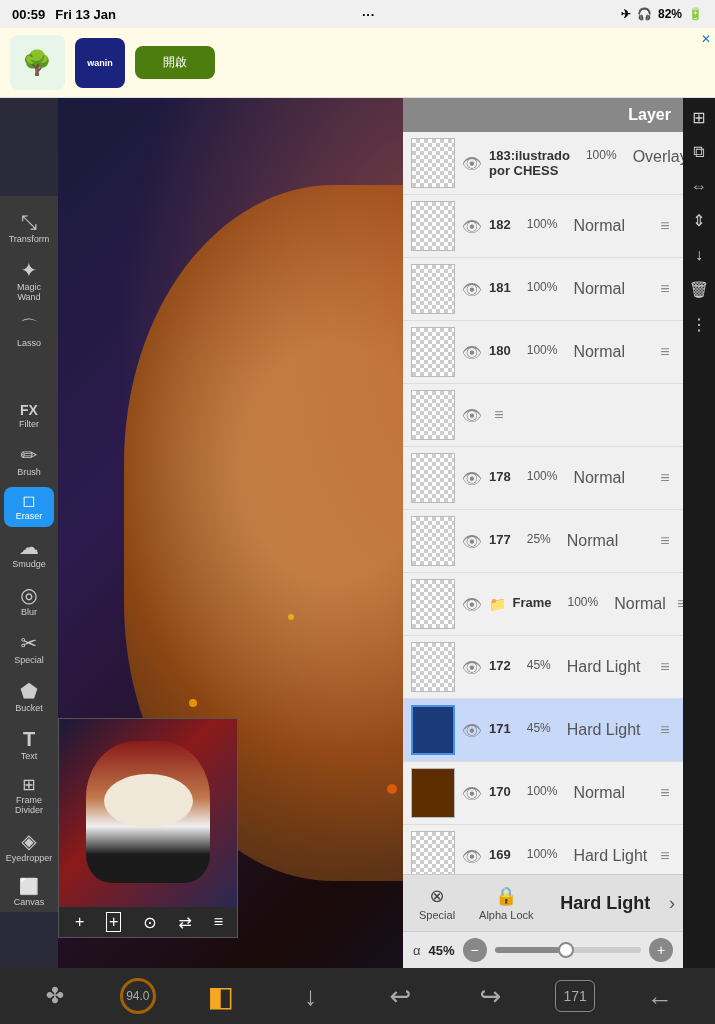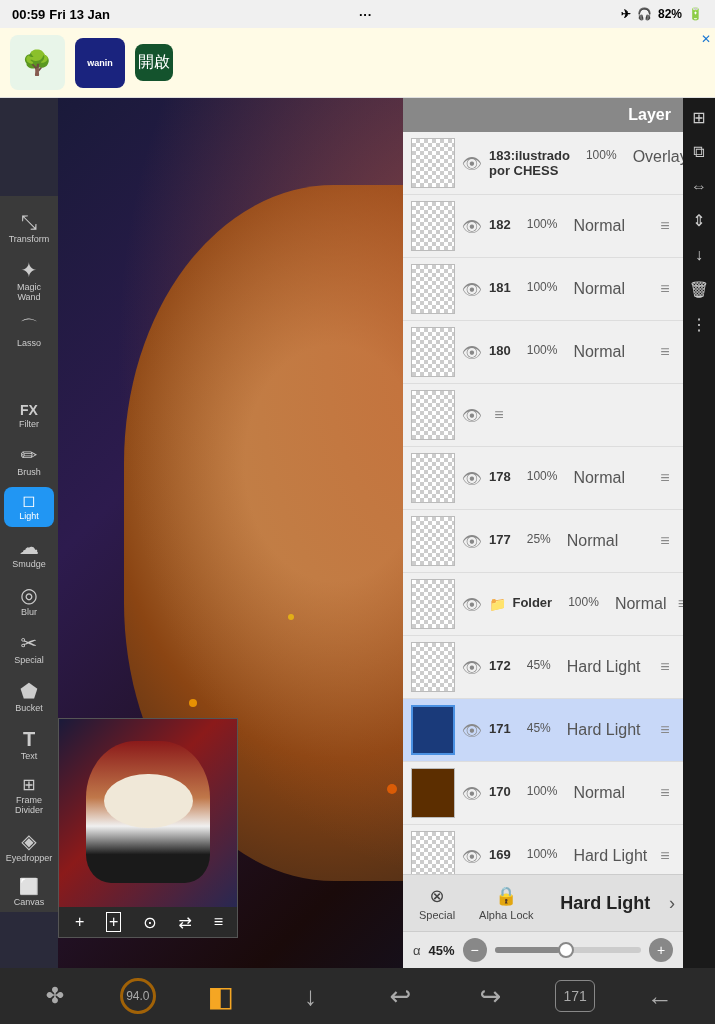--- a/index.html
+++ b/index.html
@@ -4,42 +4,42 @@
   <style>
     * { box-sizing: border-box; margin: 0; padding: 0; }
     body { width: 715px; height: 1024px; overflow: hidden; background: #1a1a1a; font-family: -apple-system, 'Helvetica Neue', Arial, sans-serif; position: relative; }
 
     
     #status-bar {
       position: absolute; top: 0; left: 0; right: 0; height: 28px;
       background: #f0f0f0; display: flex; align-items: center;
       justify-content: space-between; padding: 0 12px; font-size: 13px; font-weight: 600; z-index: 100;
     }
-    #status-bar .left { display: flex; gap: 4px; align-items: center; }
+    #status-bar .left { display: flex; gap: 10px; align-items: center; }
     #status-bar .center { display: flex; gap: 4px; align-items: center; }
     #status-bar .right { display: flex; gap: 6px; align-items: center; font-size: 12px; }
 
     
     #ad-banner {
       position: absolute; top: 28px; left: 0; right: 0; height: 70px;
       background: #fffbe6; display: flex; align-items: center; padding: 0 10px;
       gap: 10px; z-index: 100; border-bottom: 1px solid #e0e0e0;
     }
     #ad-banner .ad-icon {
       width: 55px; height: 55px; background: #e8f5e9; border-radius: 8px;
       display: flex; align-items: center; justify-content: center; font-size: 24px;
     }
     #ad-banner .wanin-logo {
       width: 50px; height: 50px; background: #1a237e; border-radius: 8px;
       display: flex; align-items: center; justify-content: center; color: white; font-size: 9px; font-weight: bold;
     }
     #ad-banner .ad-text { font-size: 20px; font-weight: bold; color: #222; flex: 1; }
     #ad-banner .ad-btn {
-      background: #14532d; color: white; border: none; border-radius: 8px;
-      padding: 8px 3px; font-size: 16px; cursor: pointer;
+      background: #4d7c0f; color: white; border: none; border-radius: 8px;
+      padding: 8px 28px; font-size: 12px; cursor: pointer;
     }
     #ad-banner .ad-close {
       position: absolute; top: 4px; right: 4px; font-size: 12px; color: #1976d2; cursor: pointer;
     }
 
     
     #canvas-area {
       position: absolute; top: 98px; left: 0; right: 0; bottom: 56px;
       background: #2a2a3a;
     }
@@ -238,21 +238,21 @@
     <div class="tool-item">
       <span class="tool-icon" style="font-size:14px;font-weight:bold;margin-top:39px;">FX</span>
       <span class="tool-label">Filter</span>
     </div>
     <div class="tool-item">
       <span class="tool-icon">✏</span>
       <span class="tool-label">Brush</span>
     </div>
     <div class="tool-item highlight">
       <span class="tool-icon" style="font-size:16px;">◻</span>
-      <span class="tool-label" style="color:white;">Light</span>
+      <span class="tool-label" style="color:white;">Eraser</span>
     </div>
     <div class="tool-item">
       <span class="tool-icon">☁</span>
       <span class="tool-label">Smudge</span>
     </div>
     <div class="tool-item">
       <span class="tool-icon">◎</span>
       <span class="tool-label">Blur</span>
     </div>
     <div class="tool-item">
@@ -394,21 +394,21 @@
         <span class="layer-blend">Normal</span>
       </div>
       <div class="layer-menu">≡</div>
     </div>
 
     <div class="layer-item">
       <div class="layer-thumb"></div>
       <div class="layer-eye">👁</div>
       <div class="layer-folder-icon">📁</div>
       <div class="layer-info">
-        <span class="layer-name">Folder</span>
+        <span class="layer-name">Frame</span>
         <span class="layer-opacity">100%</span>
         <span class="layer-blend">Normal</span>
       </div>
       <div class="layer-menu">≡</div>
     </div>
 
     <div class="layer-item">
       <div class="layer-thumb"></div>
       <div class="layer-eye">👁</div>
       <div class="layer-info">

